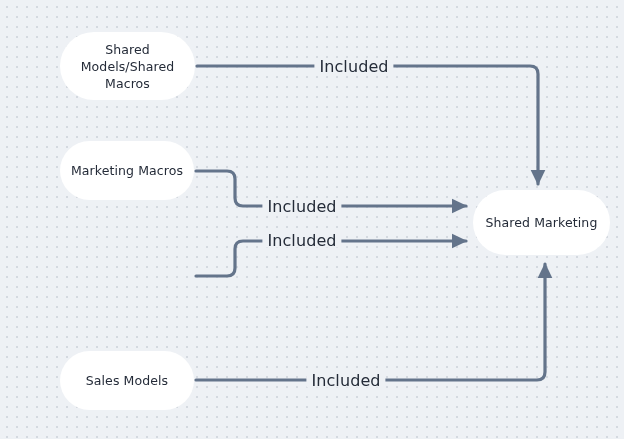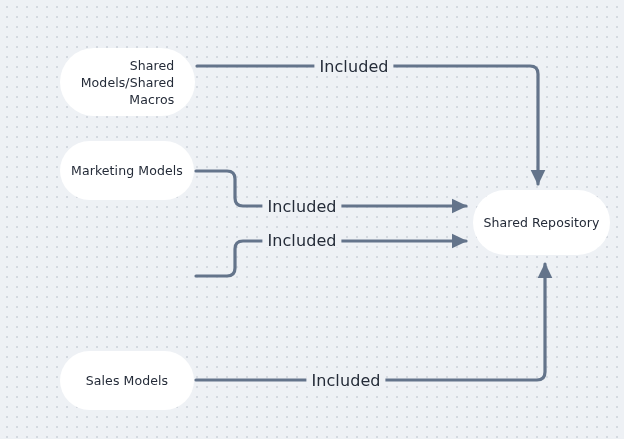--- a/index.html
+++ b/index.html
@@ -52,21 +52,21 @@
     position: absolute;
     transform: translate(-50%, -50%);
     background: #eef1f5;
     color: #242b38;
     font-size: 16px;
     line-height: 13px;
     padding: 1px 5px;
     white-space: nowrap;
     letter-spacing: 0.1px;
   }
-  #n-shared-models { left: 60px;  top: 48px;  width: 135px; height: 68px; text-align: right; }
+  #n-shared-models { left: 60px;  top: 32px;  width: 135px; height: 68px; }
   #n-marketing     { left: 60px;  top: 141px; width: 134px; height: 59px; }
   #n-finance       { left: 60px;  top: 246px; width: 134px; height: 59px; }
   #n-sales         { left: 60px;  top: 351px; width: 134px; height: 59px; text-align: right; }
   #n-repository    { left: 473px; top: 190px; width: 137px; height: 65px; }
   #lbl-0 { left: 354px; top: 66px;  }
   #lbl-1 { left: 302px; top: 206px; }
   #lbl-2 { left: 302px; top: 240px; }
   #lbl-3 { left: 346px; top: 380px; }
 </style>
 </head>
@@ -90,30 +90,30 @@
     <path d="M 196 380 L 537 380 Q 545 380 545 372 L 545 264" fill="none" stroke="#64748b" stroke-width="3.2" stroke-linecap="round" marker-end="url(#arrow)"></path>
   </svg>
 
   <div class="node" id="n-shared-models">
     <span class="node-label">Shared
 Models/Shared
 Macros</span>
   </div>
 
   <div class="node" id="n-marketing">
-    <span class="node-label">Marketing Models</span>
+    <span class="node-label">Marketing Macros</span>
   </div>
 
 
   <div class="node" id="n-sales">
     <span class="node-label">Sales Models</span>
   </div>
 
   <div class="node" id="n-repository">
-    <span class="node-label">Shared Repository</span>
+    <span class="node-label">Shared Marketing</span>
   </div>
 
   <div class="edge-label" id="lbl-0">Included</div>
   <div class="edge-label" id="lbl-1">Included</div>
   <div class="edge-label" id="lbl-2">Included</div>
   <div class="edge-label" id="lbl-3">Included</div>
 
 </div>
 
 </body></html>

